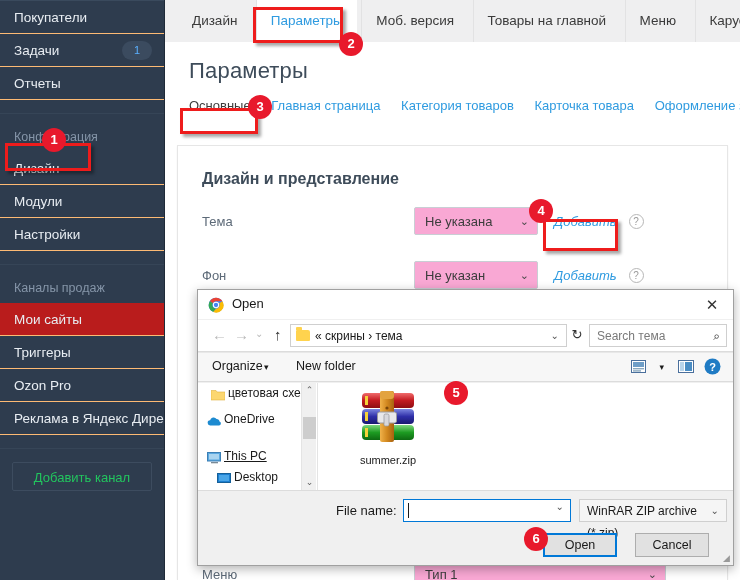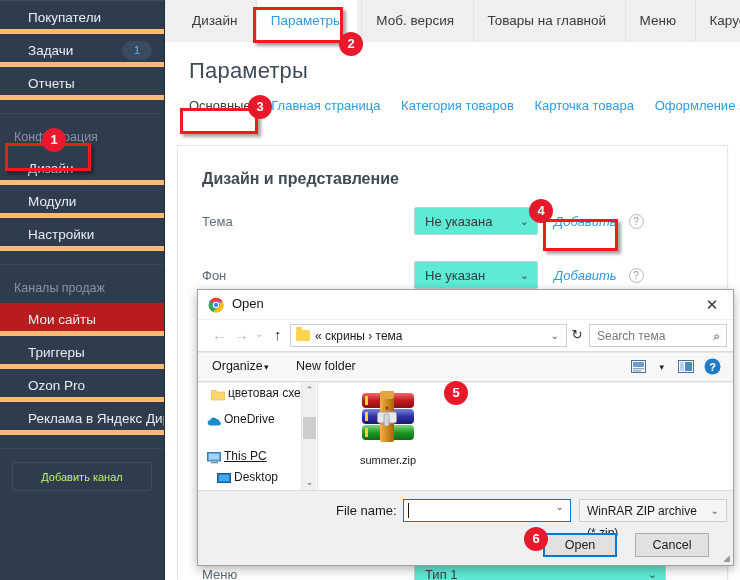--- a/index.html
+++ b/index.html
@@ -15,42 +15,42 @@
   
   .sidebar {
     position: absolute; left: 0; top: 0; width: 165px; height: 580px;
     background: #2e3c4e;
     border-right: 1px solid #1f2a38;
   }
   .sb-sep { height: 1px; background: #3a4a5d; }
   .sb-item {
     position: relative;
     height: 33px; line-height: 33px;
-    padding: 0 28px;
+    padding: 0 14px;
     color: #e8edf2; font-size: 13.5px;
-    border-bottom: 5px solid #fdba74;
+    border-bottom: 1px solid #fdba74;
     white-space: nowrap; overflow: hidden;
   }
   .sb-item.active { background: #b91c1c; }
   .sb-group {
     height: 38px; line-height: 46px;
     padding: 0 14px;
     color: #8595a8; font-size: 12.5px;
     white-space: nowrap;
   }
   .sb-badge {
     position: absolute; right: 12px; top: 7px;
     min-width: 30px; height: 19px; line-height: 19px;
     border-radius: 10px; background: #3b4b5f;
     color: #5ab0ff; font-size: 11px; text-align: center;
   }
   .sb-blank { height: 14px; border-bottom: 1px solid #364557; }
   .sb-addbtn {
     margin: 13px 12px 0 12px; height: 29px; line-height: 29px;
-    text-align: center; color: #bef264; font-size: 11px;
+    text-align: center; color: #22c55e; font-size: 13px;
     border: 1px solid #3d4c5f; border-radius: 2px;
   }
 
   
   .main {
     position: absolute; left: 165px; top: 0; right: 0; bottom: 0;
     background: #ffffff;
   }
 
   .tabbar {
@@ -87,21 +87,21 @@
     font-size: 16px; font-weight: bold; color: #3e4c5a;
     padding: 24px 0 0 24px;
   }
   .frow {
     position: relative; display: flex; align-items: center;
     padding: 0 24px; height: 42px; margin-top: 12px;
   }
   .flabel { width: 212px; font-size: 13px; color: #5d6a78; }
   .fsel {
     position: relative; width: 124px; height: 28px;
-    border: 1px solid #c9ced4; border-radius: 2px; background: #5eead4;
+    border: 1px solid #c9ced4; border-radius: 2px; background: #f9a8d4;
     font-size: 13px; color: #3c3c3c; line-height: 27px; padding-left: 10px;
   }
   .fsel .chev {
     position: absolute; right: 8px; top: 0; color: #4a4a4a; font-size: 11px;
   }
   .flink {
     margin-left: 16px; font-size: 13px; color: #2f9be0;
     font-style: italic;
   }
   .fhelp {

